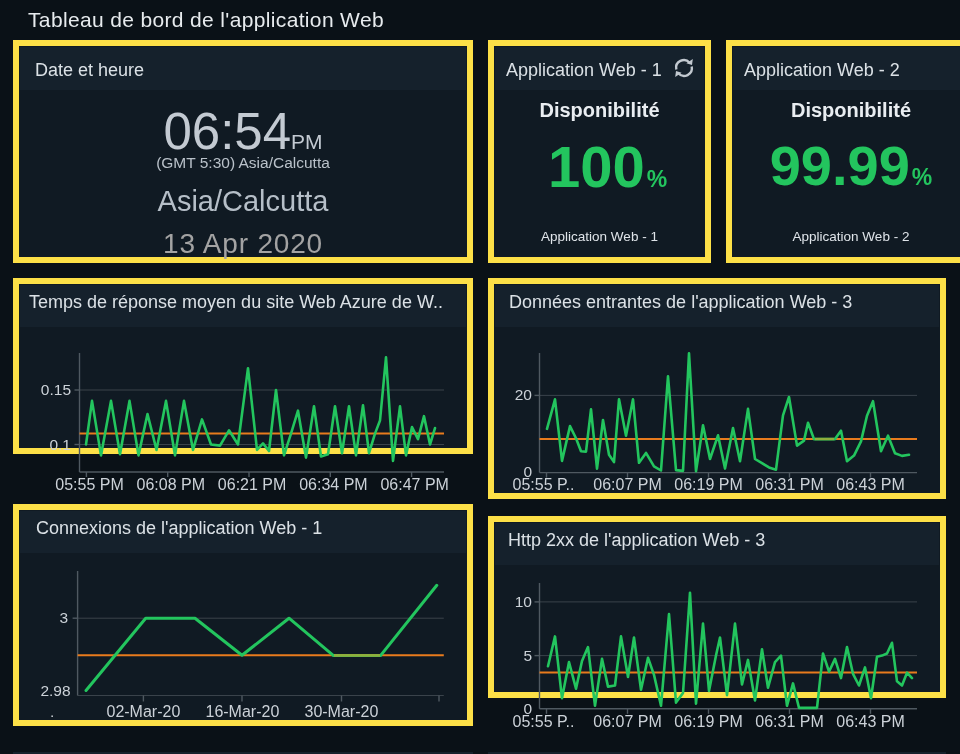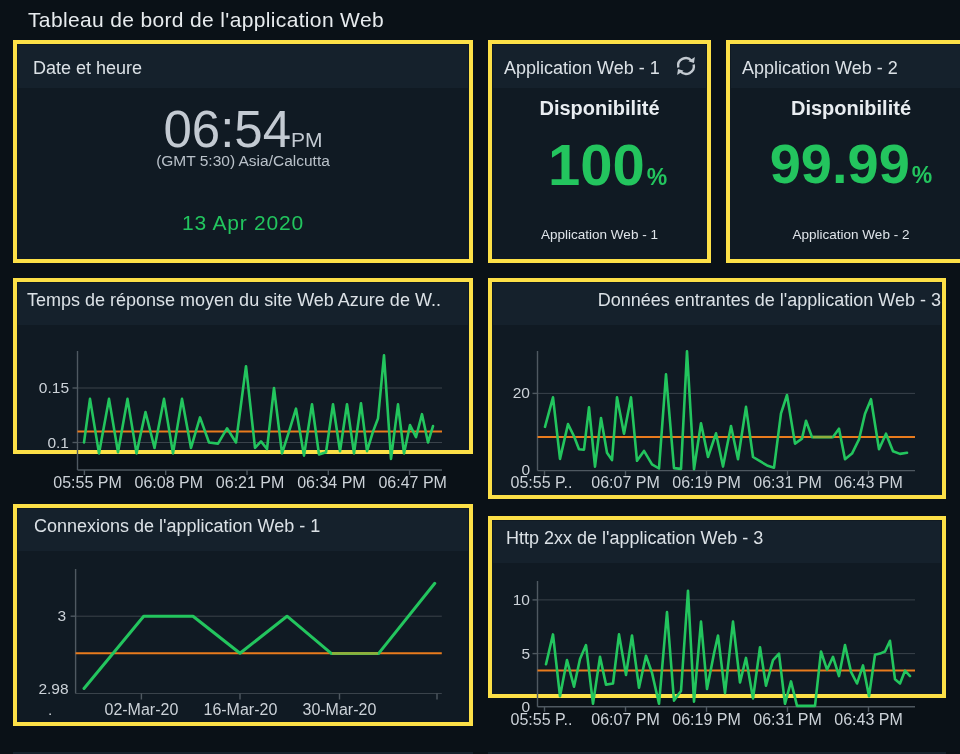--- a/index.html
+++ b/index.html
@@ -1,31 +1,32 @@
 <!DOCTYPE html>
 <html><head><meta charset="utf-8"><style>
 * { margin:0; padding:0; box-sizing:border-box; }
 html,body { width:960px; height:754px; background:#0a1117;
   font-family:"Liberation Sans", sans-serif; overflow:hidden; position:relative; }
-.card { position:absolute; background:#101a23; border:4px solid #fde047; }
+.card { position:absolute; background:#101a23; border:6px solid #fde047; }
 .hd { position:absolute; left:1px; right:1px; top:1px; height:42px; background:#15212c;
   color:#dbe1e6; font-size:18px; line-height:35px; padding-left:14px;
   white-space:nowrap; overflow:hidden; }
 .ctr { text-align:center; }
 </style></head>
 <body>
 <div style="position:absolute;left:28px;top:8px;font-size:21px;color:#e7ebee;letter-spacing:0.35px;">Tableau de bord de l'application Web</div>
 
 <div class="card" style="left:13px;top:40px;width:460px;height:223px;">
   <div class="hd" style="line-height:46px;padding-left:15px;height:43px;">Date et heure</div>
   <div class="ctr" style="position:absolute;top:60px;width:100%;color:#c3cad2;line-height:1;">
     <span style="font-size:51px;">06:54</span><span style="font-size:21px;margin-top:43px;">PM</span>
   </div>
   <div class="ctr" style="position:absolute;top:109px;width:100%;font-size:15.5px;color:#b9c1c9;line-height:1;">(GMT 5:30) Asia/Calcutta</div>
-  <div class="ctr" style="position:absolute;top:163px;width:100%;font-size:21px;letter-spacing:0.8px;color:#22c55e;line-height:1.5;">13 Apr 2020</div>
+  <div class="ctr" style="position:absolute;top:134px;width:100%;font-size:29px;color:#b6bfc8;line-height:1.5;">Asia/Calcutta</div>
+  <div class="ctr" style="position:absolute;top:177px;width:100%;font-size:28px;letter-spacing:0.8px;color:#a3a3a3;line-height:1.5;">13 Apr 2020</div>
 </div>
 
 <div class="card" style="left:488px;top:40px;width:223px;height:223px;">
   <div class="hd" style="line-height:46px;padding-left:11px;height:43px;">Application Web - 1<svg width="24" height="24" viewBox="0 0 24 24" style="position:absolute;right:8px;top:9px">
 <path d="M 4.3 13.4 A 7.7 7.7 0 0 1 17.6 6.7" fill="none" stroke="#c2c9d0" stroke-width="2.4"></path>
 <path d="M 19.7 10.6 A 7.7 7.7 0 0 1 6.4 17.3" fill="none" stroke="#c2c9d0" stroke-width="2.4"></path>
 <path d="M 20.8 3.1 L 20.0 9.0 L 14.4 7.3 Z" fill="#c2c9d0"></path>
 <path d="M 3.2 20.9 L 4.0 15.0 L 9.6 16.7 Z" fill="#c2c9d0"></path>
 </svg></div>
   <div class="ctr" style="position:absolute;top:53px;width:100%;font-size:20px;font-weight:bold;color:#e9edf1;">Disponibilité</div>
@@ -62,21 +63,21 @@
 <text x="52.0" y="122.5" font-size="15.5" fill="#ccd2d8" text-anchor="end" font-weight="normal" font-family="Liberation Sans, sans-serif">0.1</text>
 <text x="70.5" y="163.0" font-size="16" fill="#ccd2d8" text-anchor="middle" font-weight="normal" font-family="Liberation Sans, sans-serif">05:55 PM</text>
 <text x="151.8" y="163.0" font-size="16" fill="#ccd2d8" text-anchor="middle" font-weight="normal" font-family="Liberation Sans, sans-serif">06:08 PM</text>
 <text x="233.1" y="163.0" font-size="16" fill="#ccd2d8" text-anchor="middle" font-weight="normal" font-family="Liberation Sans, sans-serif">06:21 PM</text>
 <text x="314.4" y="163.0" font-size="16" fill="#ccd2d8" text-anchor="middle" font-weight="normal" font-family="Liberation Sans, sans-serif">06:34 PM</text>
 <text x="395.7" y="163.0" font-size="16" fill="#ccd2d8" text-anchor="middle" font-weight="normal" font-family="Liberation Sans, sans-serif">06:47 PM</text>
 </svg>
 </div>
 
 <div class="card" style="left:488px;top:278px;width:458px;height:221px;">
-  <div class="hd" style="padding-left:14px;text-align:right;">Données entrantes de l'application Web - 3</div>
+  <div class="hd" style="padding-left:14px;">Données entrantes de l'application Web - 3</div>
   <svg width="458" height="178" viewBox="0 0 458 178" style="position:absolute;left:0;top:43px">
 <line x1="45.5" y1="68.4" x2="423.0" y2="68.4" stroke="#3a434b" stroke-width="1"></line>
 <line x1="45.5" y1="26.0" x2="45.5" y2="145.6" stroke="#4f5961" stroke-width="1.4"></line>
 <line x1="45.5" y1="145.6" x2="423.0" y2="145.6" stroke="#4f5961" stroke-width="1.4"></line>
 <line x1="40.5" y1="68.4" x2="45.5" y2="68.4" stroke="#4f5961" stroke-width="1.4"></line>
 <line x1="52.5" y1="145.6" x2="52.5" y2="150.6" stroke="#4f5961" stroke-width="1.4"></line>
 <line x1="133.5" y1="145.6" x2="133.5" y2="150.6" stroke="#4f5961" stroke-width="1.4"></line>
 <line x1="214.5" y1="145.6" x2="214.5" y2="150.6" stroke="#4f5961" stroke-width="1.4"></line>
 <line x1="295.5" y1="145.6" x2="295.5" y2="150.6" stroke="#4f5961" stroke-width="1.4"></line>
 <line x1="376.5" y1="145.6" x2="376.5" y2="150.6" stroke="#4f5961" stroke-width="1.4"></line>

